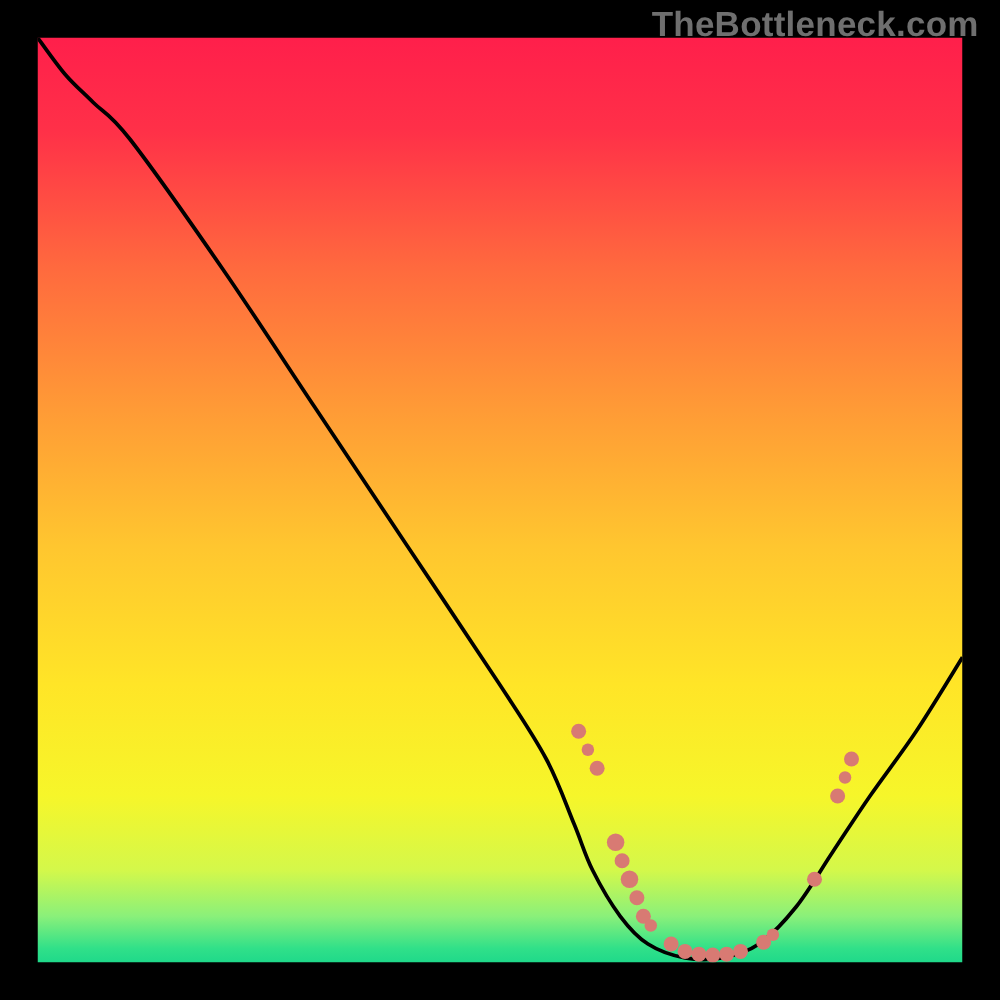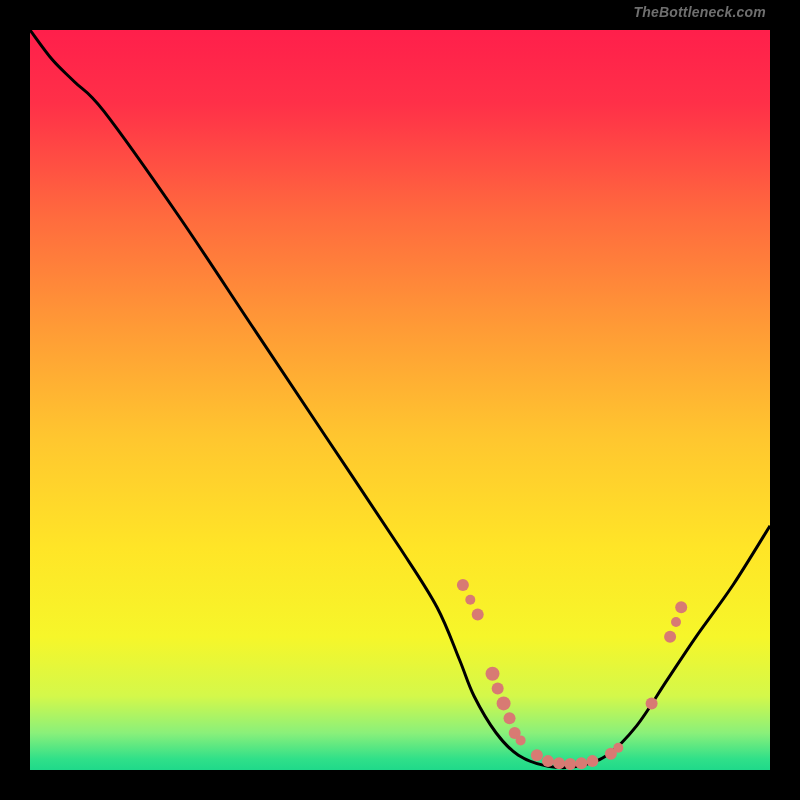--- a/index.html
+++ b/index.html
@@ -15,26 +15,25 @@
     position: absolute;
     left: 30px;
     top: 30px;
     width: 740px;
     height: 740px;
     background: #000;
   }
   .watermark {
     position: absolute;
     top: 4px;
-    right: 34px;
-    font-size: 14px;
+    right: 17px;
+    font-size: 28px;
     font-weight: 600;
     color: #6f6f6f;
     letter-spacing: 0.2px;
-    font-style: italic;
   }
   svg {
     display: block;
   }
 </style>
 </head>
 <body>
 
 <div class="watermark">TheBottleneck.com</div>
 

